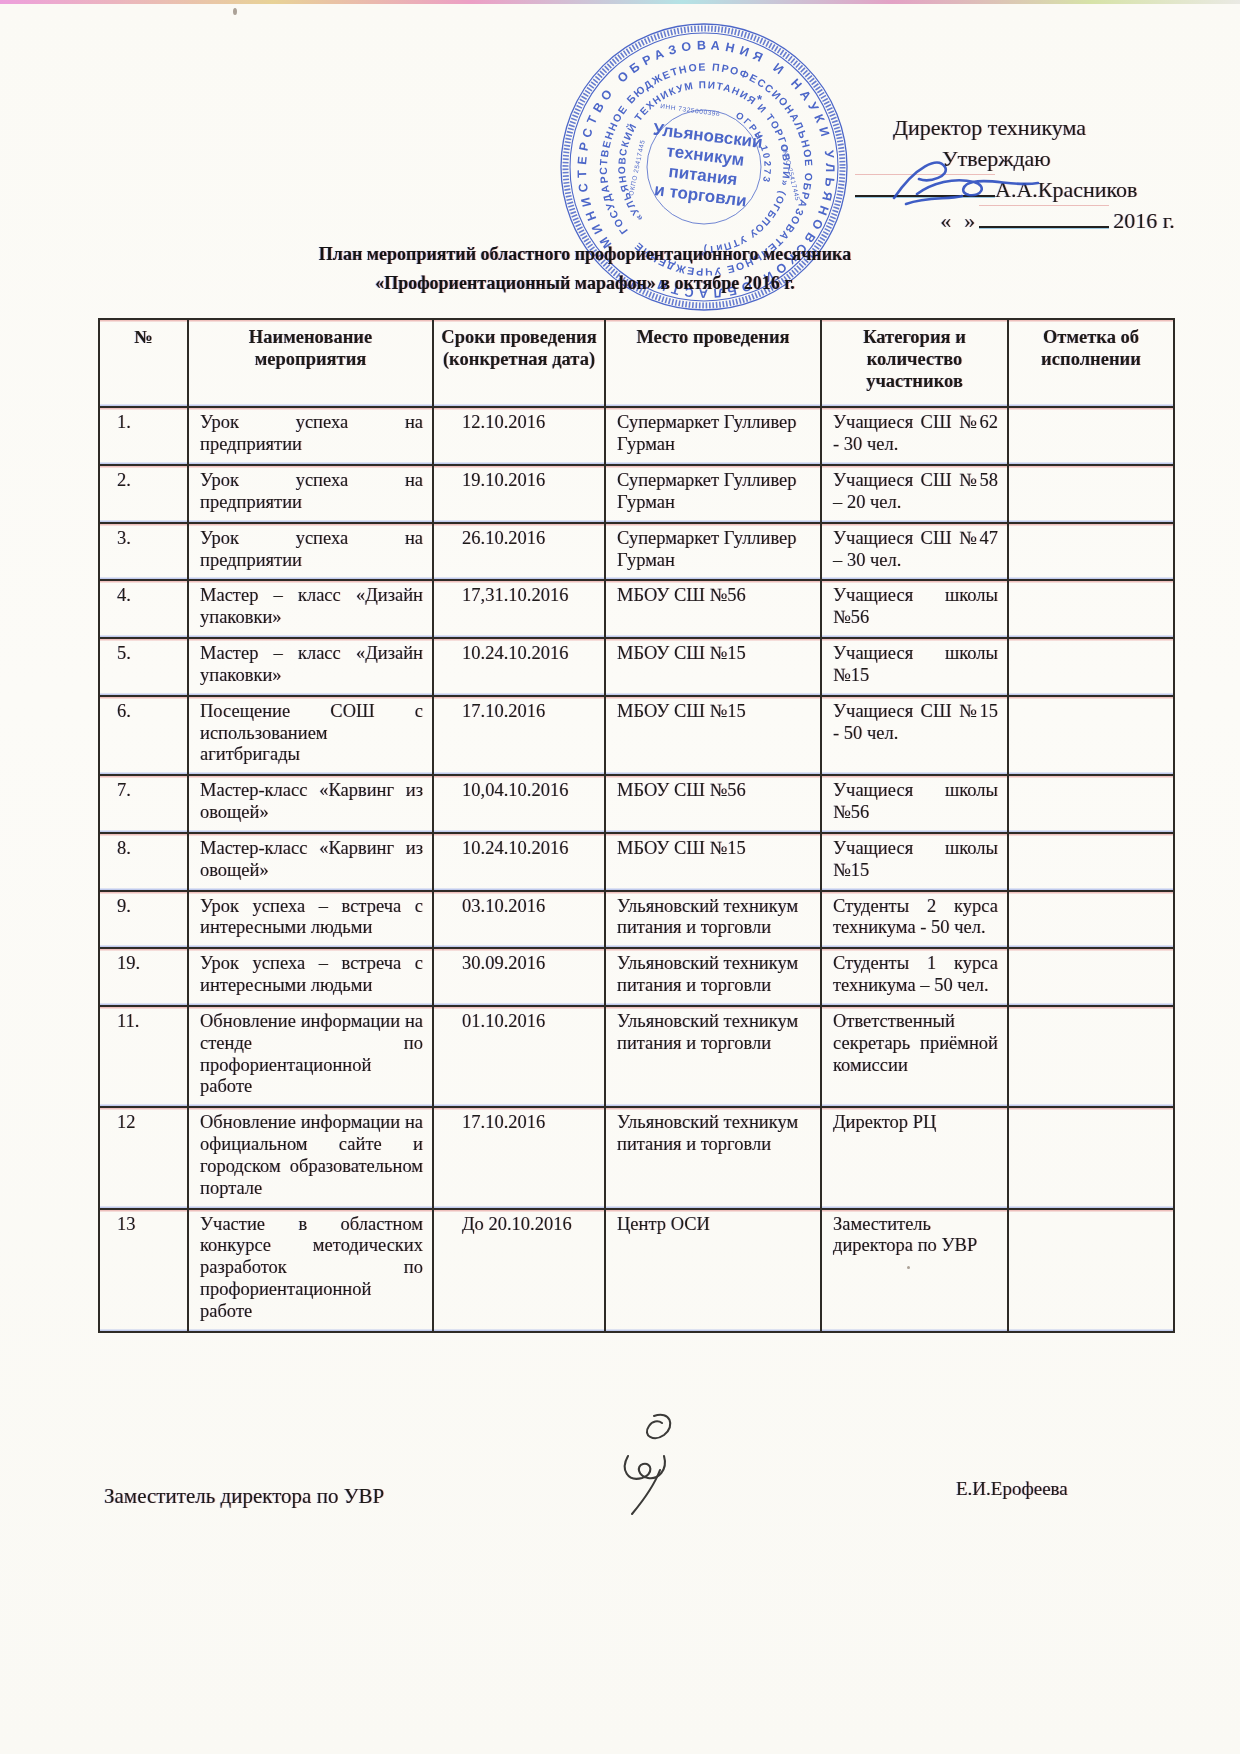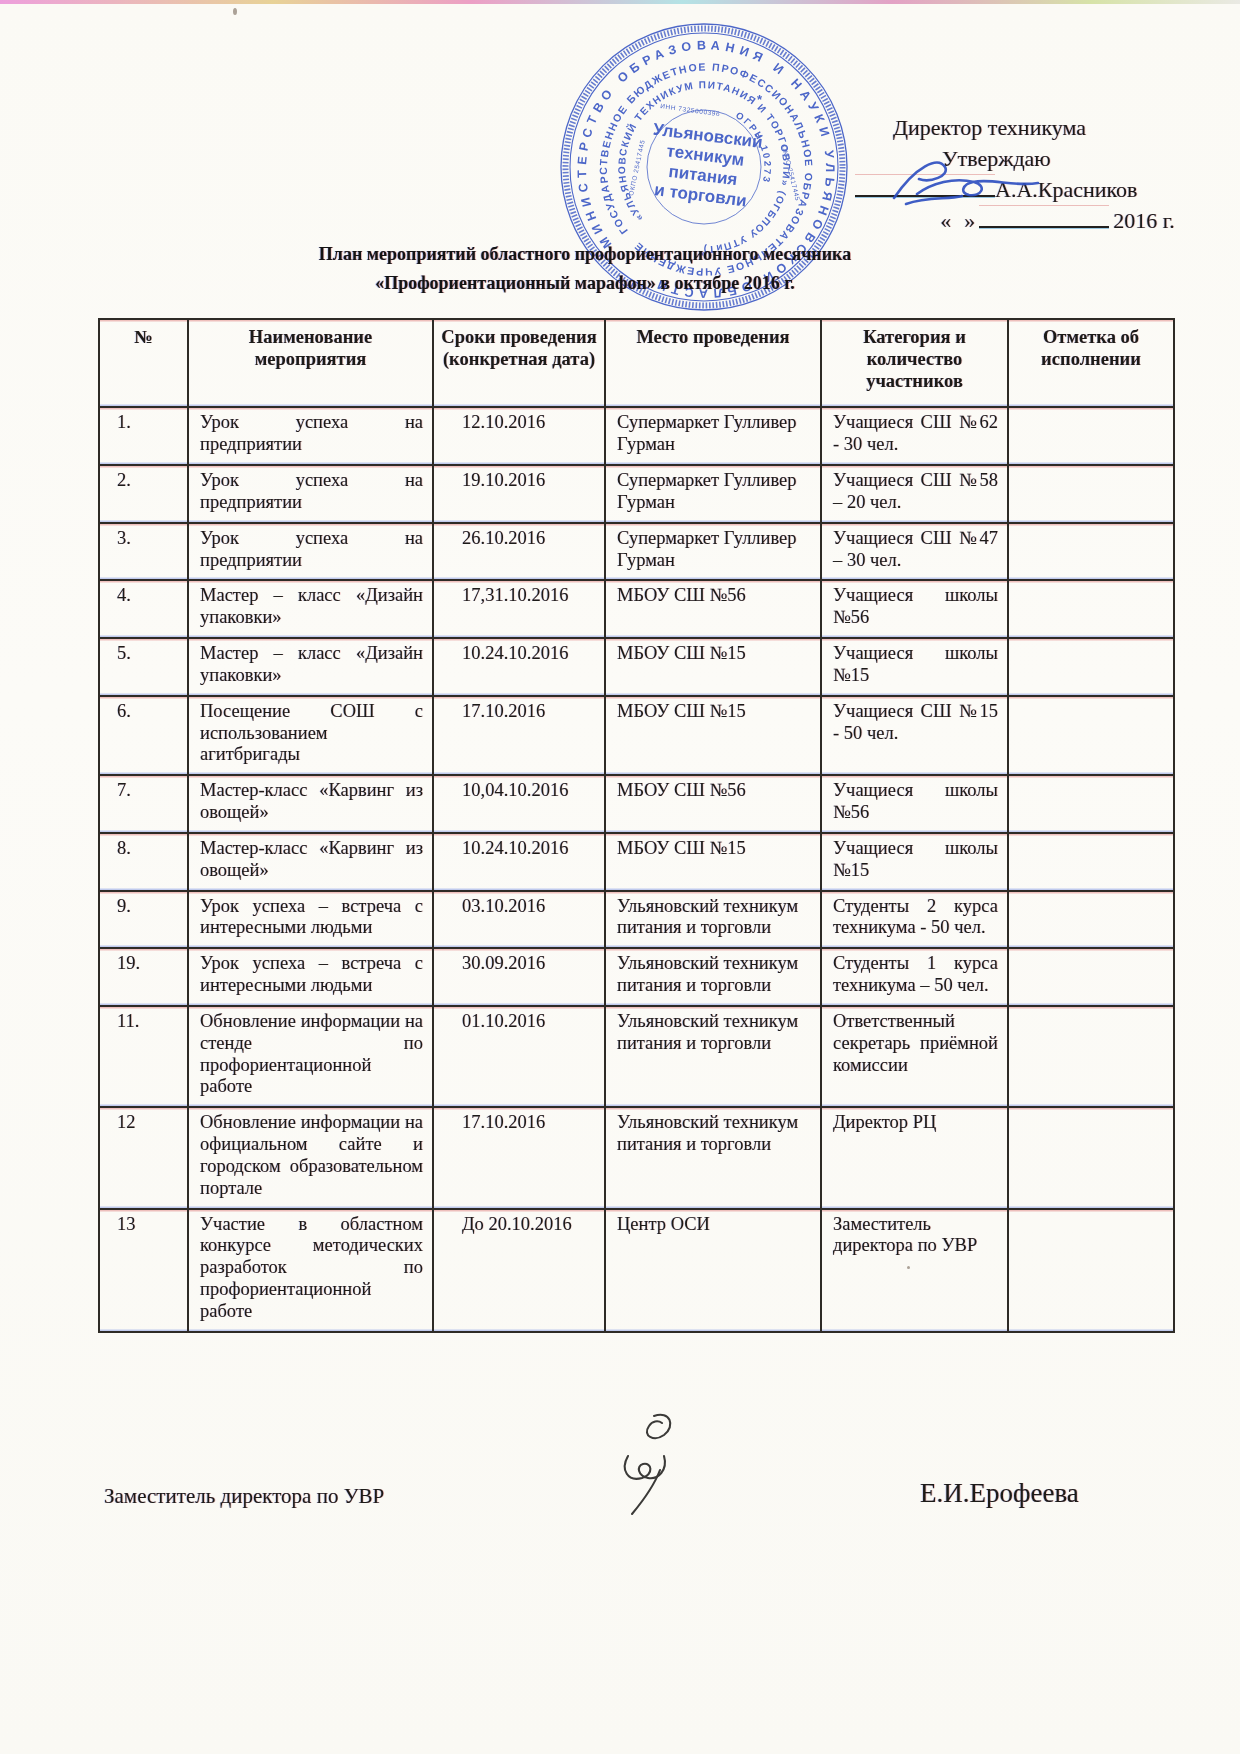--- a/index.html
+++ b/index.html
@@ -58,21 +58,21 @@
   }
   .events th{font-weight:bold;text-align:center;padding:7px 4px 14px 4px;}
   .events td{padding:4px 9px 8px 11px;}
   .events td.c0{padding-left:17px;}
   .events td.c1,.events td.c4{text-align:justify;text-align-last:left;}
   .events td.c2{padding-left:28px;}
 
   
   .f-left{position:absolute;left:104px;top:1484px;font-size:21px;
           text-shadow:.7px 0 rgba(200,30,30,.28),-.7px 0 rgba(30,60,210,.28);}
-  .f-right{position:absolute;left:920px;top:1478px;font-size:27px;
+  .f-right{position:absolute;left:956px;top:1478px;font-size:19px;
           text-shadow:.7px 0 rgba(200,30,30,.28),-.7px 0 rgba(30,60,210,.28);}
   .sig-bottom{position:absolute;left:592px;top:1408px;width:130px;height:115px;}
   .sig-bottom path{stroke:#3b3a38;stroke-width:2.1;fill:none;stroke-linecap:round;}
 </style>
 </head>
 <body>
 
 <div class="page">
   <div class="scan-top-edge"></div>
   <div class="scan-speck" style="left:233px;top:8px;width:4px;height:7px;"></div>

